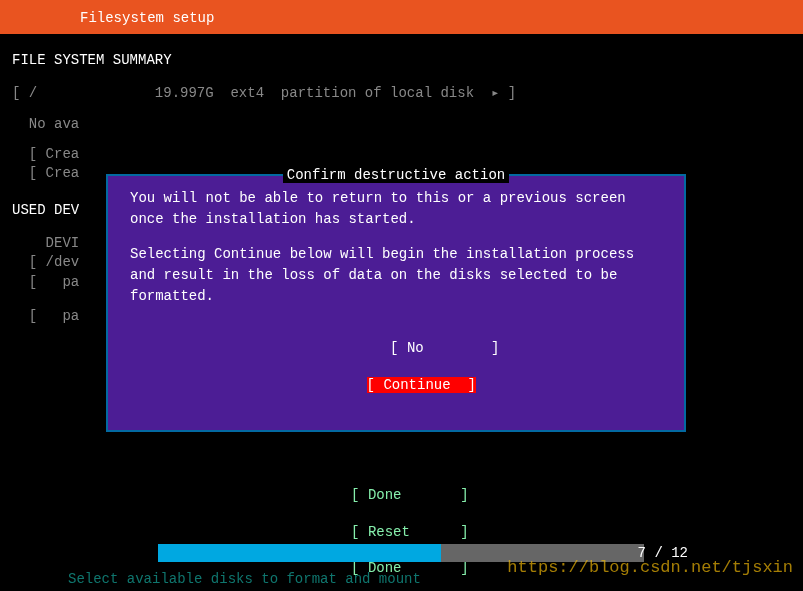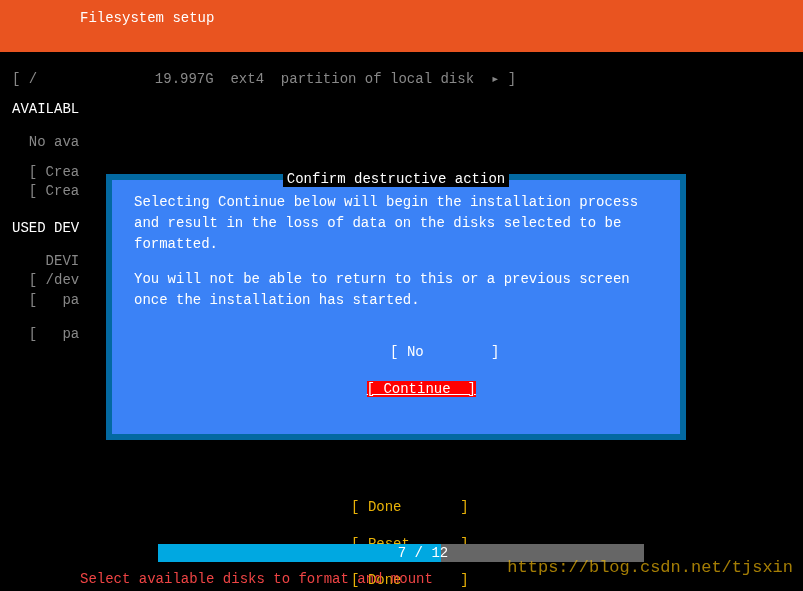--- a/index.html
+++ b/index.html
@@ -9,21 +9,21 @@
       background: #000;
       font-family: 'Courier New', monospace;
       font-size: 14px;
       color: #fff;
       position: relative;
       overflow: hidden;
     }
     .header {
       background: #e95420;
       color: #fff;
-      padding: 10px 0 26px 80px;
+      padding: 10px 0 8px 80px;
       font-weight: normal;
     }
     .main {
       padding: 18px 12px 0 12px;
       color: #888;
     }
     .section-title {
       color: #fff;
       margin-bottom: 16px;
     }
@@ -40,22 +40,22 @@
     .bg-item {
       white-space: pre;
       color: #888;
       line-height: 1.4;
     }
     .dialog {
       position: absolute;
       left: 106px;
       top: 174px;
       width: 580px;
-      border: 6px solid #0369a1;
-      background: #3b82f6;
+      border: 2px solid #0369a1;
+      background: #4c1d95;
       padding: 0;
     }
     .dialog-title {
       color: #fff;
       text-align: center;
       background: #000;
       position: relative;
       top: -9px;
       display: inline-block;
       padding: 0 4px;
@@ -77,30 +77,29 @@
       white-space: pre;
       line-height: 1.3;
     }
     .btn-no {
       color: #fff;
       margin-left: 47px;
     }
     .btn-continue {
       background: #ff0000;
       color: #fff;
-      text-decoration: underline;
     }
     .footer-buttons {
       position: absolute;
       width: 100%;
       text-align: center;
-      color: #eab308;
+      color: #86efac;
       white-space: pre;
       line-height: 1.3;
-      top: 480px;
+      top: 468px;
     }
     .progress-bar-container {
       position: absolute;
       left: 158px;
       top: 544px;
       width: 486px;
       height: 18px;
       background: #666;
       display: flex;
     }
@@ -109,75 +108,75 @@
       width: 58.3%;
       height: 100%;
       text-align: center;
       color: #fff;
       line-height: 18px;
       position: relative;
     }
     .progress-text {
       position: absolute;
       width: 530px;
-      text-align: center;
+      text-align: right;
       top: 0;
       left: 0;
       color: #fff;
       line-height: 18px;
     }
     .footer-instruction {
       position: absolute;
       bottom: 4px;
-      left: 80px;
-      color: #ef4444;
+      left: 68px;
+      color: #0f766e;
     }
     .watermark {
       position: absolute;
       right: 10px;
       bottom: 14px;
       color: #eab308;
       font-size: 17px;
       opacity: 0.7;
     }
   </style>
 </head>
 <body>
 
 <div class="header">
   <span>Filesystem setup</span>
 </div>
 
 <div class="main">
+  <div class="section-title">FILE SYSTEM SUMMARY</div>
   <div class="fs-row">[ /              19.997G  ext4  partition of local disk  ▸ ]</div>
 
   <div class="avail-section">
-    <div class="section-title">AVAILABL</div>
     <div class="bg-item">  No ava</div>
     <div style="height:10px"></div>
     <div class="bg-item">  [ Crea</div>
     <div class="bg-item">  [ Crea</div>
   </div>
 
   <div style="height:18px"></div>
   <div class="section-title">USED DEV</div>
   <div class="bg-item">    DEVI</div>
   <div class="bg-item">  [ /dev</div>
   <div class="bg-item">  [   pa</div>
   <div style="height:14px"></div>
   <div class="bg-item">  [   pa</div>
 </div>
 
 <div class="dialog">
   <div class="dialog-title-wrap">
     <span class="dialog-title">Confirm destructive action</span>
   </div>
   <div class="dialog-body">
+    <p>You will not be able to return to this or a previous screen once the installation has started.</p>
     <p>Selecting Continue below will begin the installation process and result in the loss of data on the disks selected to be formatted.</p>
-    <p>You will not be able to return to this or a previous screen once the installation has started.</p>
     <div class="dialog-buttons">
       <span class="btn-no">[ No        ]</span><br>
       <span class="btn-continue">[ Continue  ]</span>
     </div>
   </div>
 </div>
 
 <div class="footer-buttons">
   <span>[ Done       ]</span><br>
   <span>[ Reset      ]</span><br>

